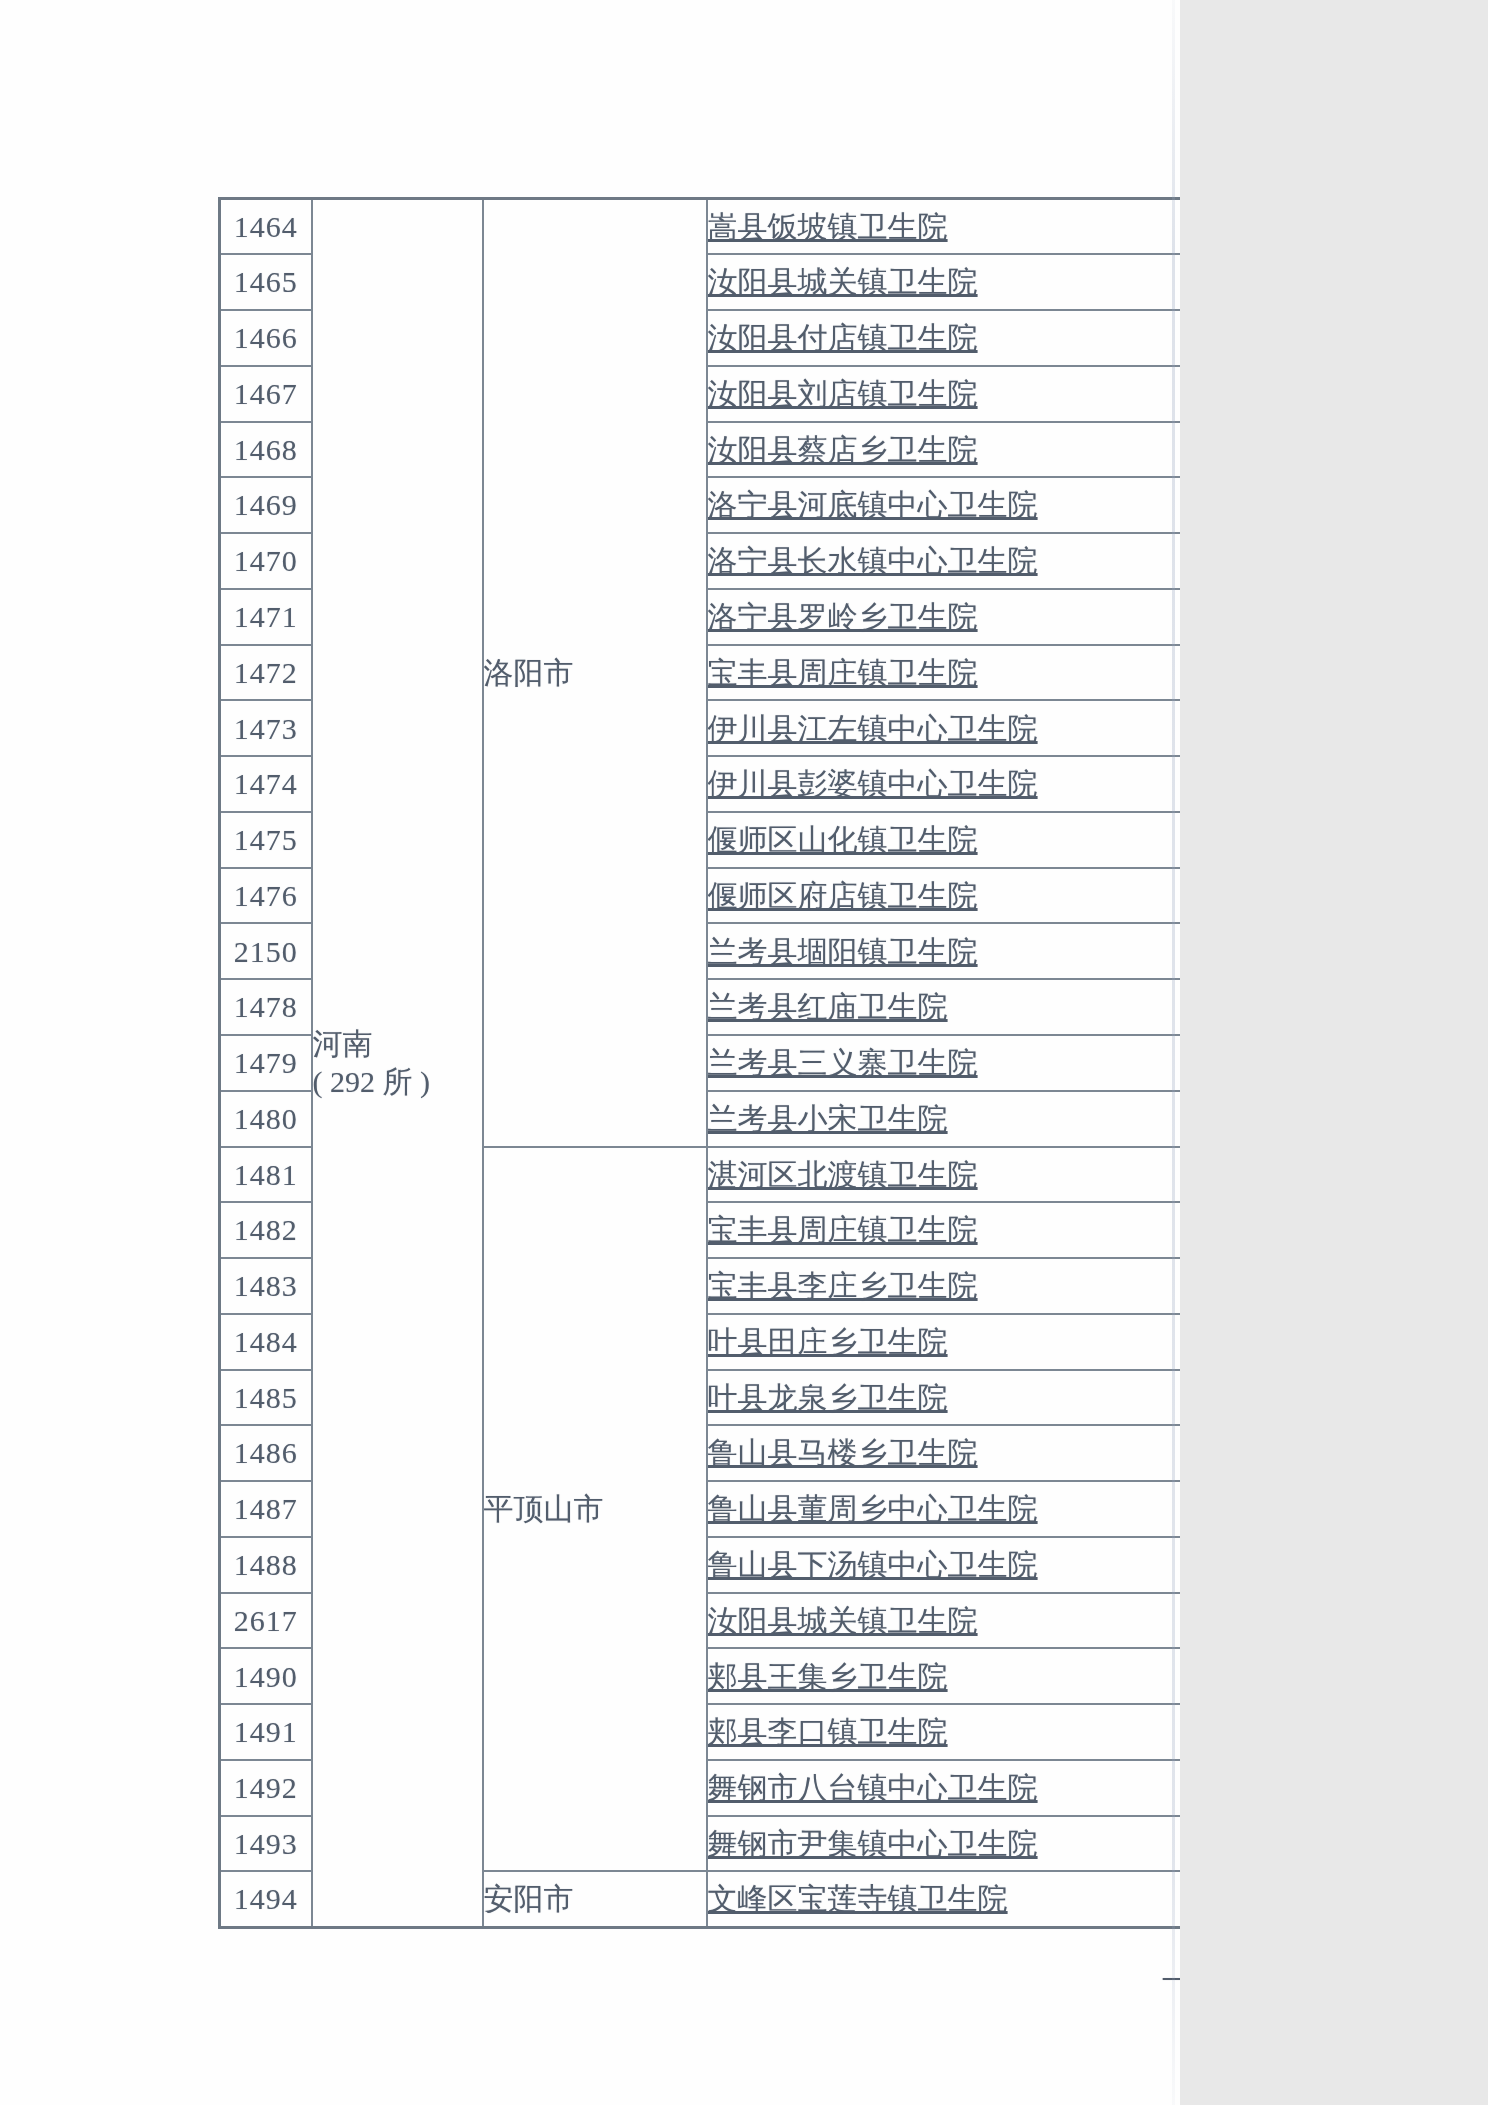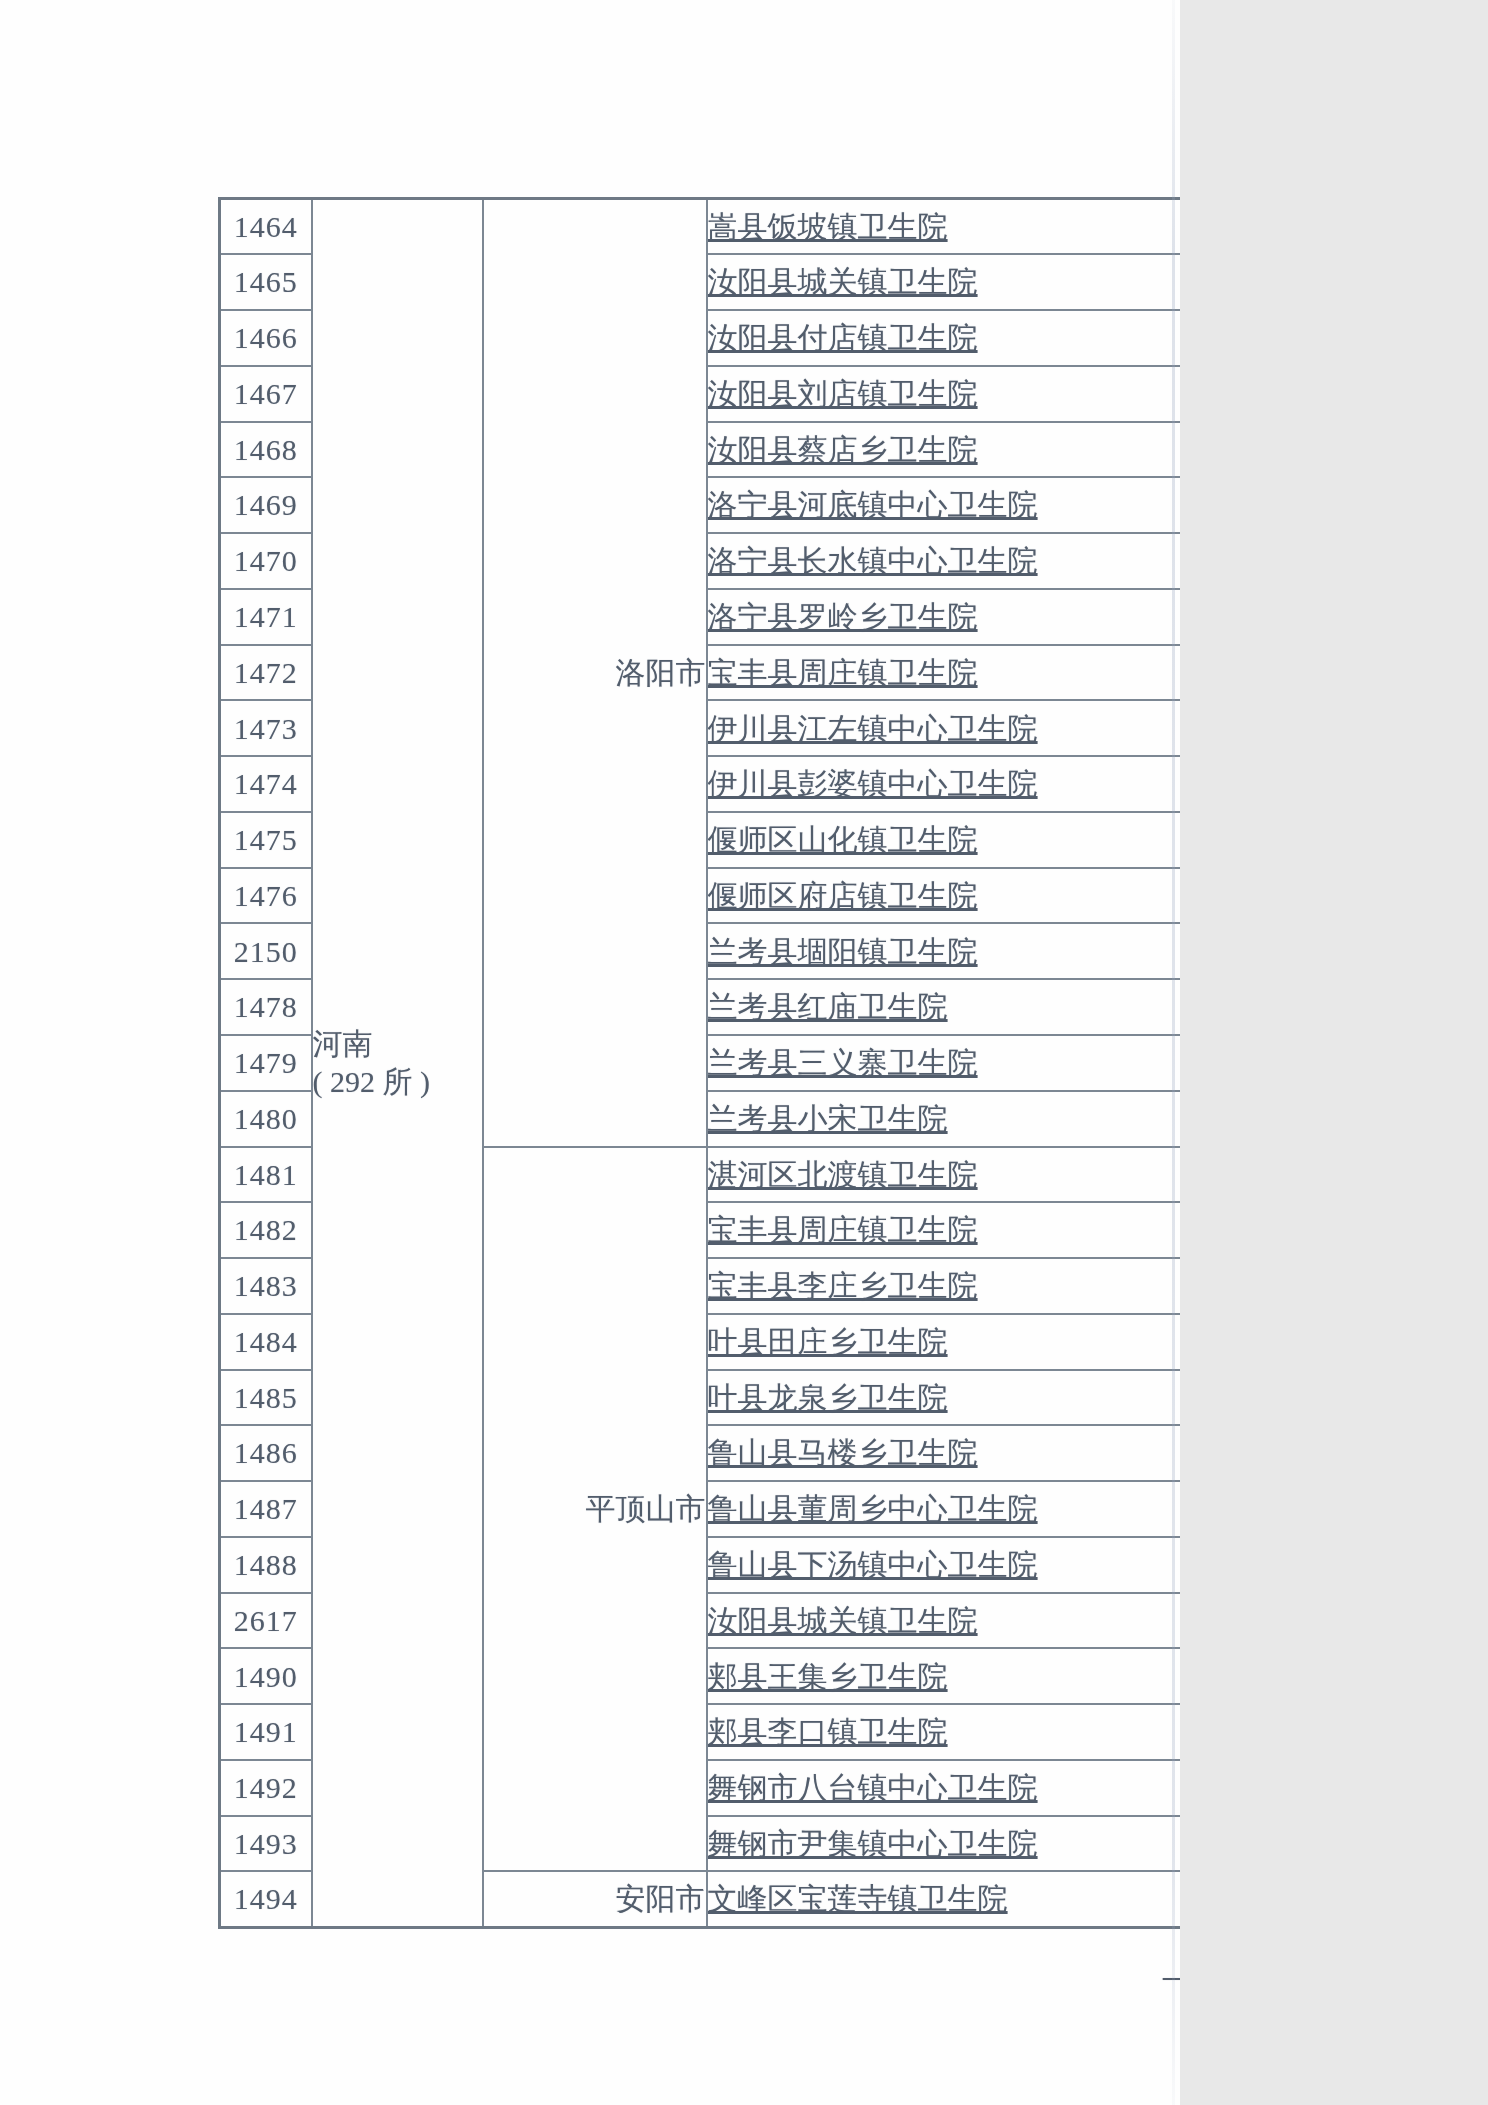--- a/index.html
+++ b/index.html
@@ -33,21 +33,21 @@
     line-height: 1.25;
     overflow: hidden;
     white-space: nowrap;
   }
   table.facility-table tr { height: 55.77px; }
   td.num-cell { text-align: center; letter-spacing: 1px; }
   td.province-cell {
     line-height: 2.0;
     font-size: 30px;
   }
-  td.city-cell { text-align: right; border-radius: 32px; }
+  td.city-cell { text-align: left; }
   td.facility-cell { padding-left: 16px; text-align: left; text-decoration: underline; }
   .page-number {
     position: absolute;
     left: 1080px;
     top: 1953px;
     width: 240px;
     text-align: right;
     font-size: 38px;
     color: #515c6b;
     text-shadow: 0 0 1px rgba(90,100,115,0.35);

